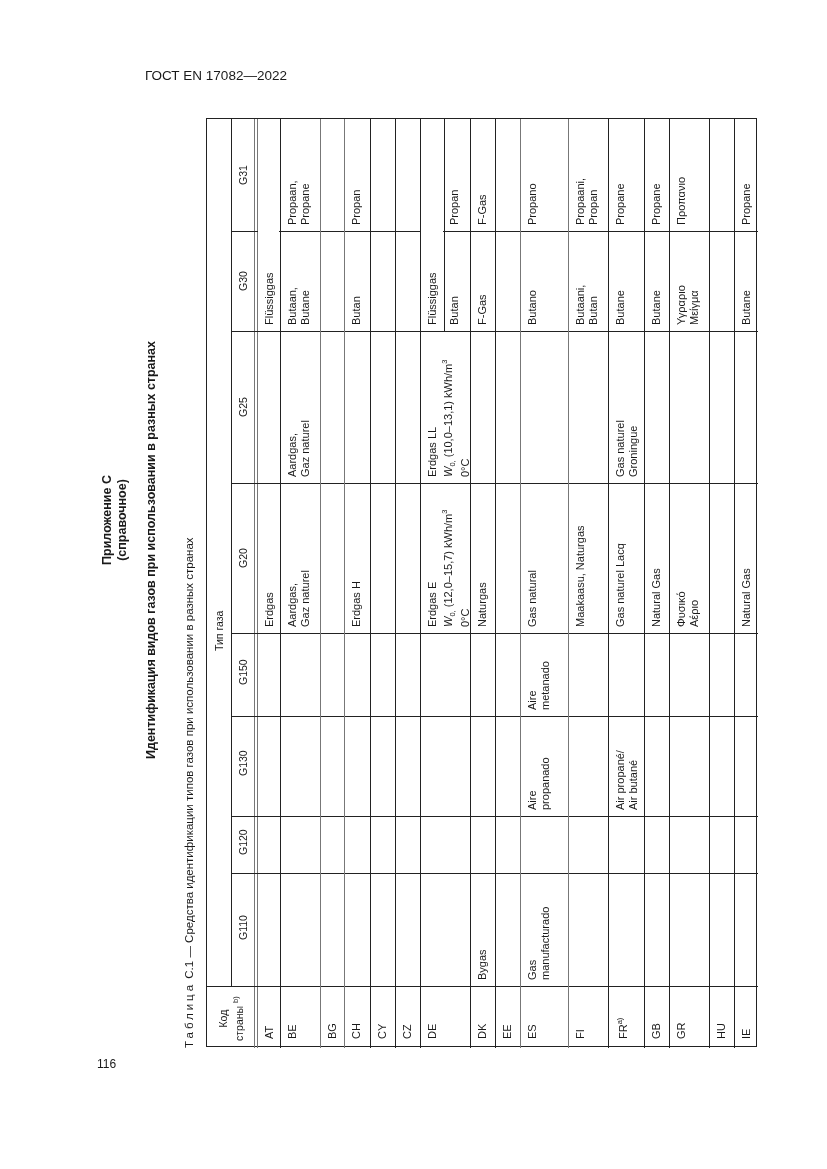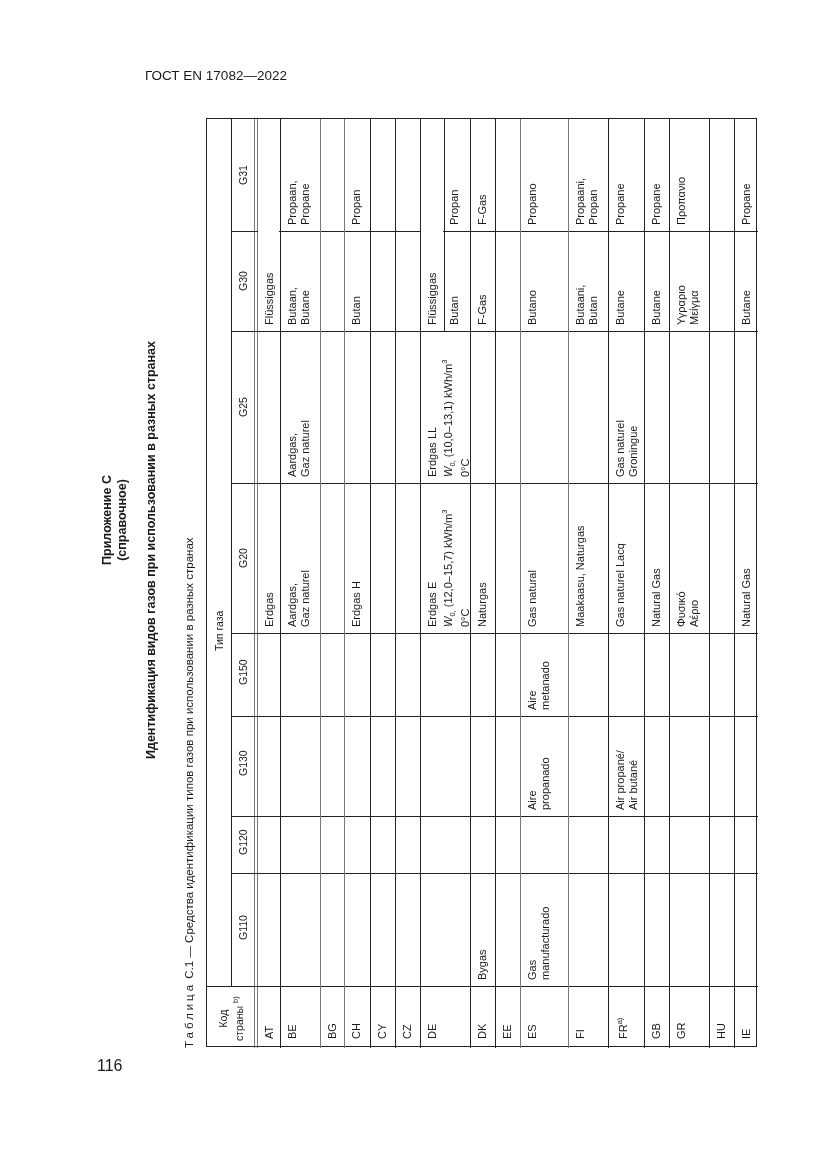--- a/index.html
+++ b/index.html
@@ -1,19 +1,19 @@
 <!DOCTYPE html>
 <html><head>
 <meta charset="utf-8">
 <style>
   html, body { margin:0; padding:0; background:#ffffff; }
   body { width:827px; height:1169px; position:relative; overflow:hidden;
          font-family:"Liberation Sans", sans-serif; color:#1a1a1a; }
   .doc-code { position:absolute; left:121px; top:68px; font-weight:normal; font-size:13.5px;margin-left:24px; }
-  .page-num { position:absolute; left:97px; top:1057px; font-size:16px; }
+  .page-num { position:absolute; left:97px; top:1057px; font-size:12px; }
   .rot { position:absolute; transform-origin:0 0; transform:rotate(-90deg); white-space:nowrap; }
   .annex-title { left:100px; top:690px; width:340px; text-align:center; font-weight:bold; font-size:12.5px; line-height:15px; }
   .main-title { left:144px; top:850px; width:600px; text-align:center; font-weight:bold; font-size:12.5px; }
   .table-caption { left:183px; top:1048px; font-size:11.5px; }
   .table-caption .spaced { letter-spacing:3px; }
   .tbl { position:absolute; left:206px; top:118px; width:551px; height:929px; border:1.5px solid #222; box-sizing:border-box; }
   .hl { position:absolute; background:#222; }
   .gl { position:absolute; background:#777; }
   .cell { position:absolute; font-size:11px; line-height:12.5px; white-space:nowrap; transform-origin:0 0; transform:rotate(-90deg); }
   .hdr { font-size:10.5px; }

